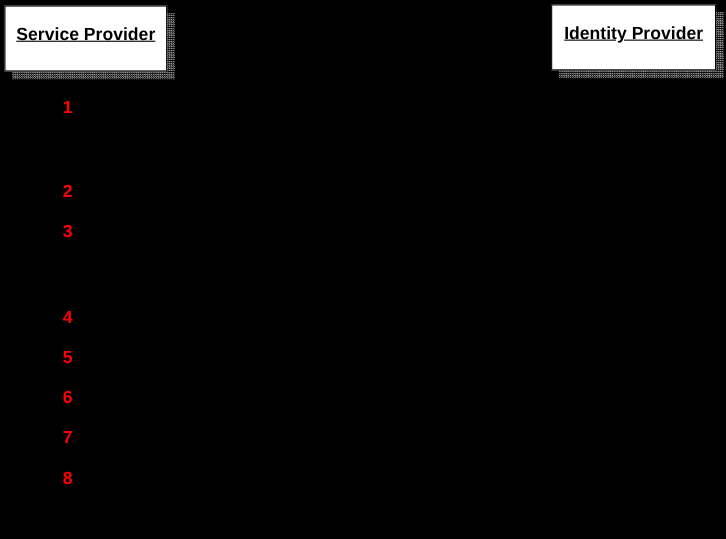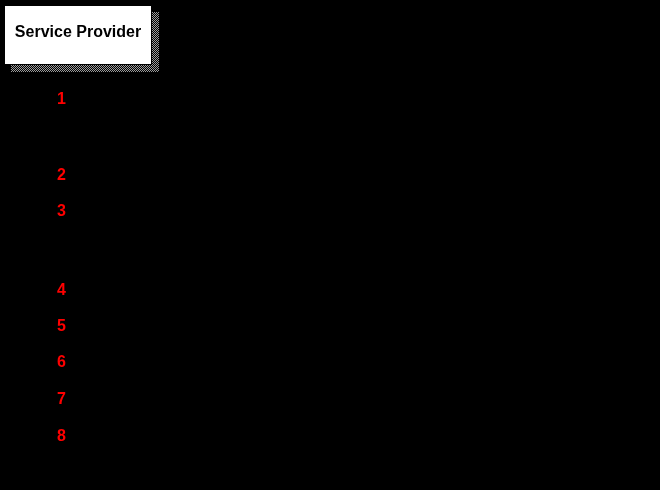--- a/index.html
+++ b/index.html
@@ -28,20 +28,21 @@
     display: flex;
     align-items: center;
     justify-content: center;
   }
   .actor .label {
     font-size: 16px;
     font-weight: bold;
     color: #000000;
     white-space: nowrap;
     transform: translateY(-3px);
+    text-decoration: underline;
   }
   .step {
     position: absolute;
     left: 57px;
     font-size: 16px;
     line-height: 16px;
     font-weight: bold;
     color: #ff0000;
   }
   .step.s1 { top: 91px; }
@@ -59,20 +60,26 @@
 <div class="stage">
 
   <div class="actor" style="left:4px; top:5px; width:148px; height:60px;">
     <div class="shadow"></div>
     <div class="box">
       <span class="label">Service Provider</span>
     </div>
   </div>
 
 
+  <div class="actor" style="left:501px; top:4px; width:150px; height:60px;">
+    <div class="shadow"></div>
+    <div class="box">
+      <span class="label">Identity Provider</span>
+    </div>
+  </div>
 
   <span class="step s1">1</span>
   <span class="step s2">2</span>
   <span class="step s3">3</span>
   <span class="step s4">4</span>
   <span class="step s5">5</span>
   <span class="step s6">6</span>
   <span class="step s7">7</span>
   <span class="step s8">8</span>
 

